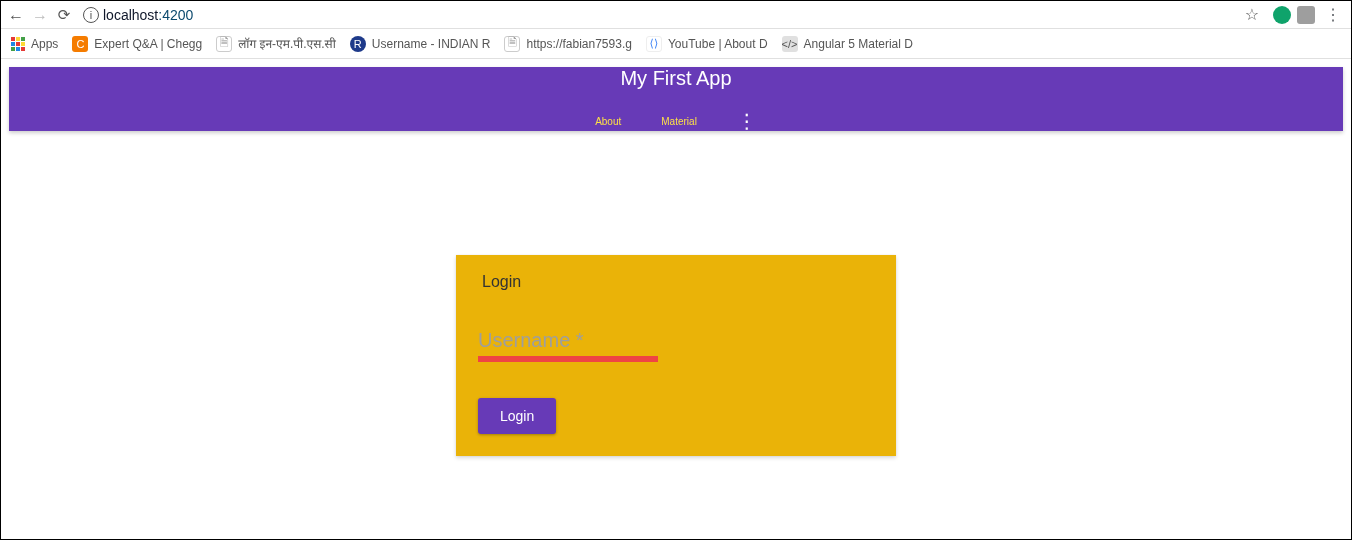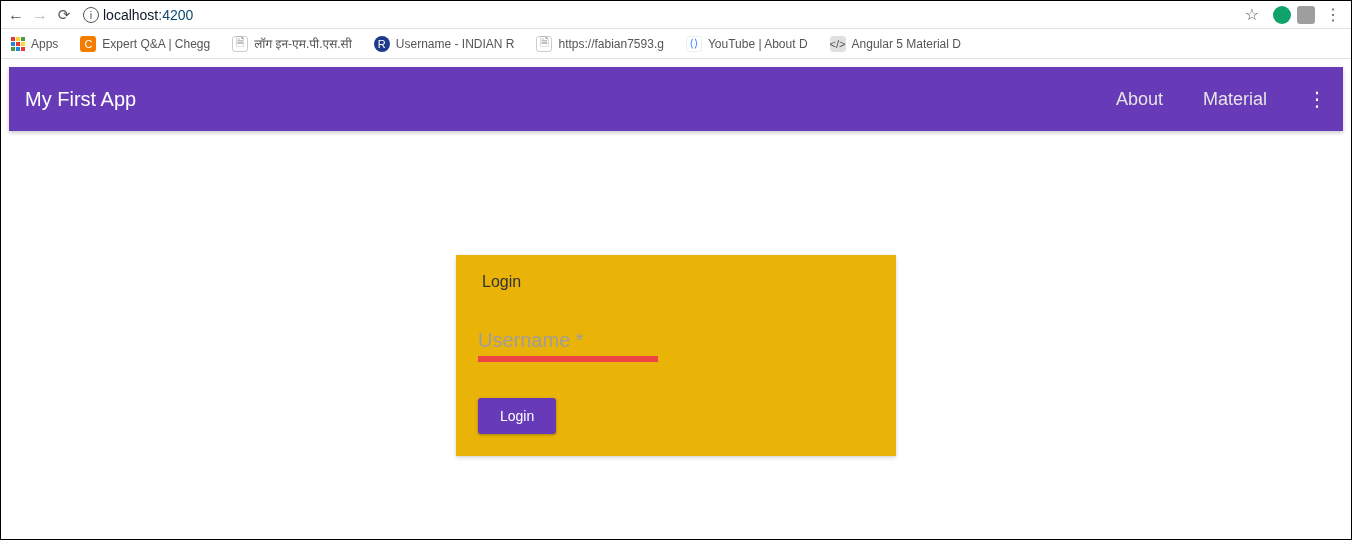--- a/index.html
+++ b/index.html
@@ -14,40 +14,40 @@
     .url-bar { flex: 1; display: flex; align-items: center; gap: 4px; padding-left: 2px; }
     .url-text { font-size: 14px; color: #000; }
     .url-host { color: #0f172a; }
     .url-port { color: #0c4a6e; }
     .star { color: #555; font-size: 16px; margin-right: 8px; }
     .ext-badge { width: 18px; height: 18px; border-radius: 50%; display: inline-block; }
     .ext-green { background: #0fa36b; }
     .ext-gray { background: #9e9e9e; border-radius: 3px; }
     .menu-dots { color: #5f6368; font-size: 16px; padding: 0 4px; }
 
-    .bookmarks-bar { height: 30px; display: flex; align-items: center; gap: 22px; padding: 0 10px; background: #fff; border-bottom: 1px solid #e0e0e0; font-size: 12px; color: #555; }
+    .bookmarks-bar { height: 30px; display: flex; align-items: center; gap: 14px; padding: 0 10px; background: #fff; border-bottom: 1px solid #e0e0e0; font-size: 12px; color: #555; }
     .bm-item { display: flex; align-items: center; gap: 6px; white-space: nowrap; }
     .bm-icon { width: 16px; height: 16px; display: flex; align-items: center; justify-content: center; font-size: 11px; color: #fff; border-radius: 3px; }
     .apps-grid { display: grid; grid-template-columns: repeat(3, 4px); grid-template-rows: repeat(3, 4px); gap: 1px; }
     .apps-grid span:nth-child(1){background:#e53935}
     .apps-grid span:nth-child(2){background:#fdd835}
     .apps-grid span:nth-child(3){background:#43a047}
     .apps-grid span:nth-child(4){background:#1e88e5}
     .apps-grid span:nth-child(5){background:#e53935}
     .apps-grid span:nth-child(6){background:#fdd835}
     .apps-grid span:nth-child(7){background:#43a047}
     .apps-grid span:nth-child(8){background:#1e88e5}
     .apps-grid span:nth-child(9){background:#e53935}
 
     
     .page { padding: 8px; }
-    .app-toolbar { background: #673ab7; color: #fff; height: 64px; display: flex; align-items: center; padding: 0 16px; justify-content: space-between; box-shadow: 0 2px 4px rgba(0,0,0,0.2); }
+    .app-toolbar { background: #673ab7; color: #fff; height: 64px; display: flex; align-items: center; padding: 0 16px; justify-content: space-between; box-shadow: 0 2px 4px rgba(0,0,0,0.2); flex-direction: column; }
     .app-title { font-size: 20px; font-weight: 400; }
     .nav-right { display: flex; align-items: center; gap: 40px; }
-    .nav-link { color: #e5e5e5; font-size: 18px; cursor: pointer; }
+    .nav-link { color: #fde047; font-size: 10px; cursor: pointer; }
     .more-vert { color: #fff; font-size: 20px; line-height: 1; letter-spacing: 0; cursor: pointer; }
 
     .content { display: flex; justify-content: center; padding-top: 124px; }
     .card { width: 440px; background: #eab308; box-shadow: 0 2px 4px rgba(0,0,0,0.15), 0 0 1px rgba(0,0,0,0.1); padding: 18px 22px 22px; }
     .card-title { font-size: 16px; color: #333; margin-bottom: 34px; margin-left: 4px; }
     .field { width: 180px; margin-bottom: 36px; }
     .field input { width: 100%; border: none; border-bottom: 6px solid #ef4444; font-size: 20px; padding: 4px 0; outline: none; background: transparent; }
     .field input::placeholder { color: #9e9e9e; }
     .login-btn { background: #673ab7; color: #fff; border: none; padding: 10px 22px; font-size: 14px; border-radius: 3px; cursor: pointer; box-shadow: 0 1px 3px rgba(0,0,0,0.3); }
   </style>

